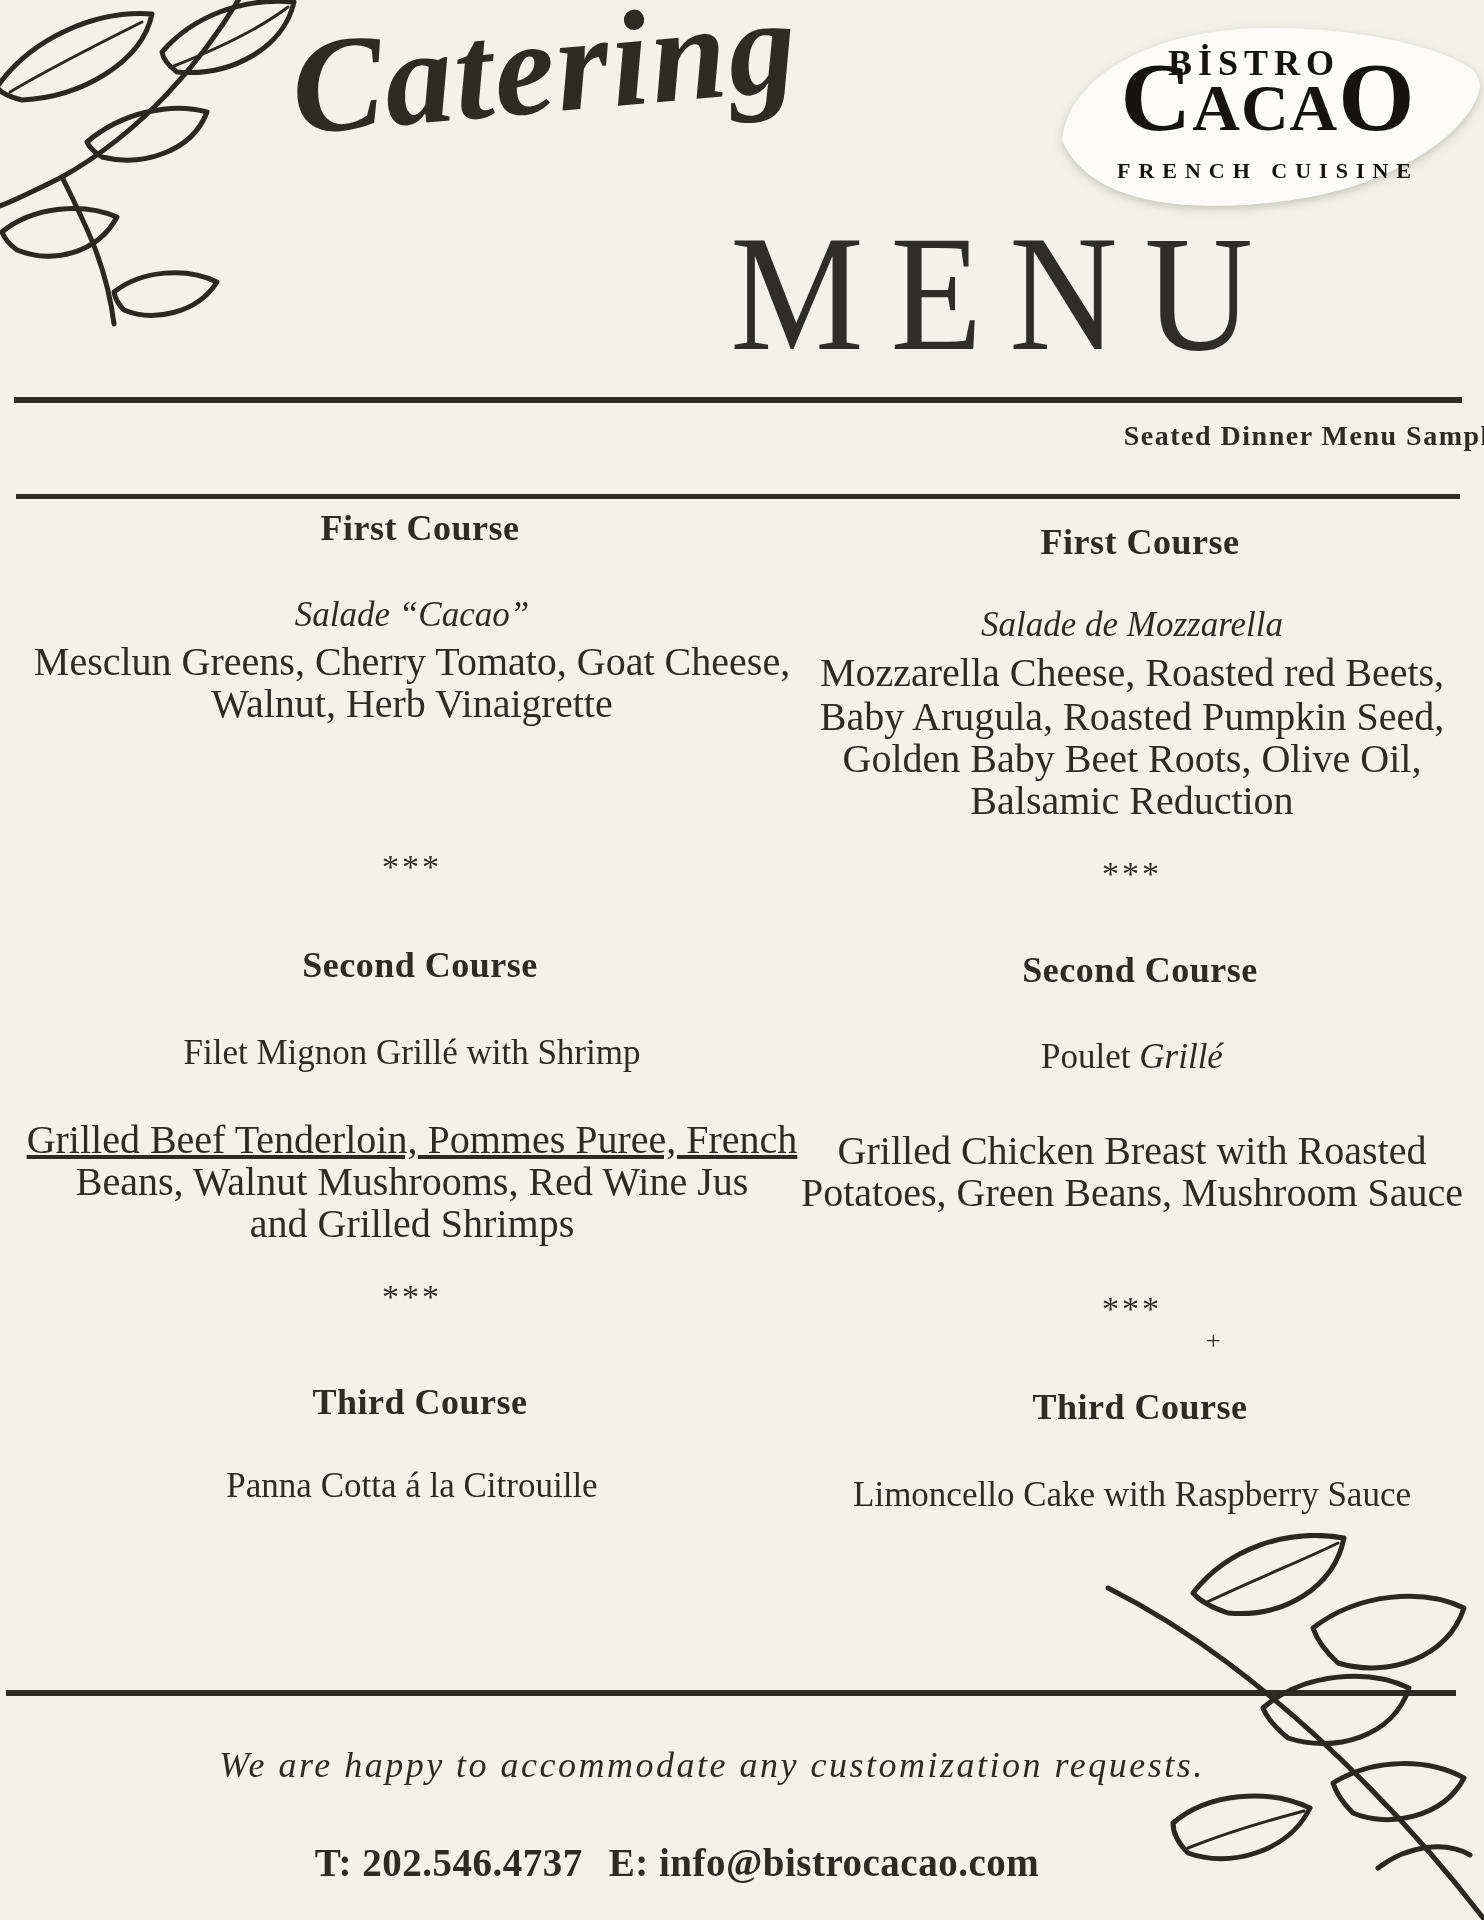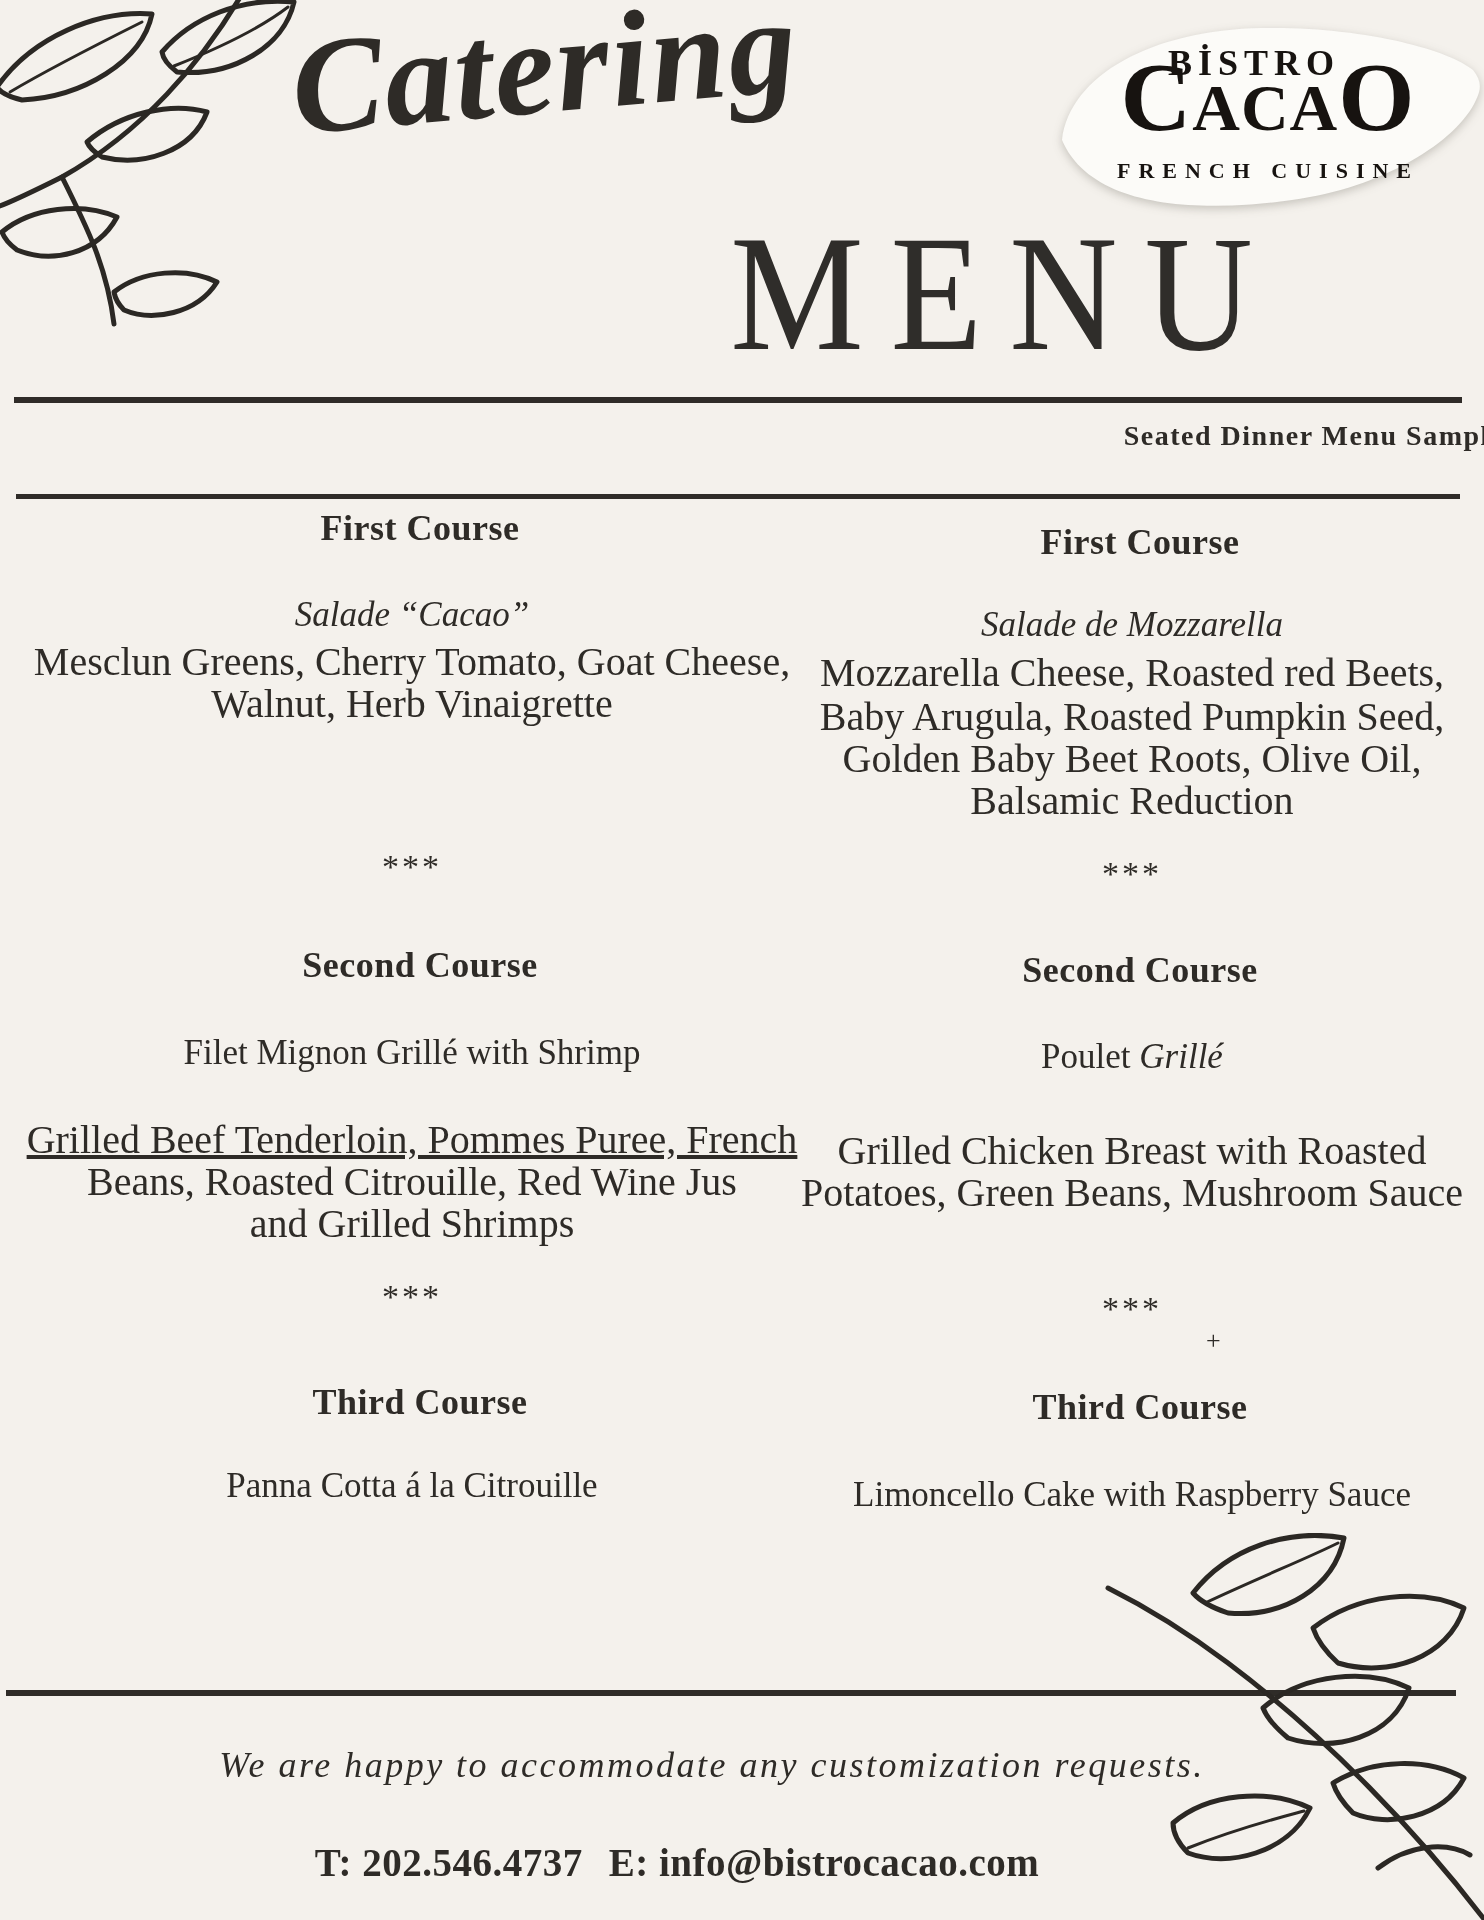--- a/index.html
+++ b/index.html
@@ -102,21 +102,21 @@
   <div class="rule" style="left:16px;top:494px;width:1444px;height:5px;"></div>
 
   <div class="ll course-heading" style="top:506px;">First Course</div>
   <div class="ll dish-italic" style="top:593px;">Salade “Cacao”</div>
   <div class="ll desc" style="top:637px;">Mesclun Greens, Cherry Tomato, Goat Cheese,</div>
   <div class="ll desc" style="top:679px;">Walnut, Herb Vinaigrette</div>
   <div class="ll stars" style="top:846px;">***</div>
   <div class="ll course-heading" style="top:943px;">Second Course</div>
   <div class="ll dish" style="top:1031px;">Filet Mignon Grillé with Shrimp</div>
   <div class="ll desc" style="top:1115px;text-decoration:underline;">Grilled Beef Tenderloin, Pommes Puree, French</div>
-  <div class="ll desc" style="top:1157px;">Beans, Roasted Citrouille, Red Wine Jus</div>
+  <div class="ll desc" style="top:1157px;">Beans, Walnut Mushrooms, Red Wine Jus</div>
   <div class="ll desc" style="top:1199px;">and Grilled Shrimps</div>
   <div class="ll stars" style="top:1276px;">***</div>
   <div class="ll course-heading" style="top:1380px;">Third Course</div>
   <div class="ll dish" style="top:1464px;">Panna Cotta á la Citrouille</div>
 
   <div class="rl course-heading" style="top:520px;">First Course</div>
   <div class="rl dish-italic" style="top:603px;">Salade de Mozzarella</div>
   <div class="rl desc" style="top:648px;">Mozzarella Cheese, Roasted red Beets,</div>
   <div class="rl desc" style="top:692px;">Baby Arugula, Roasted Pumpkin Seed,</div>
   <div class="rl desc" style="top:734px;">Golden Baby Beet Roots, Olive Oil,</div>

